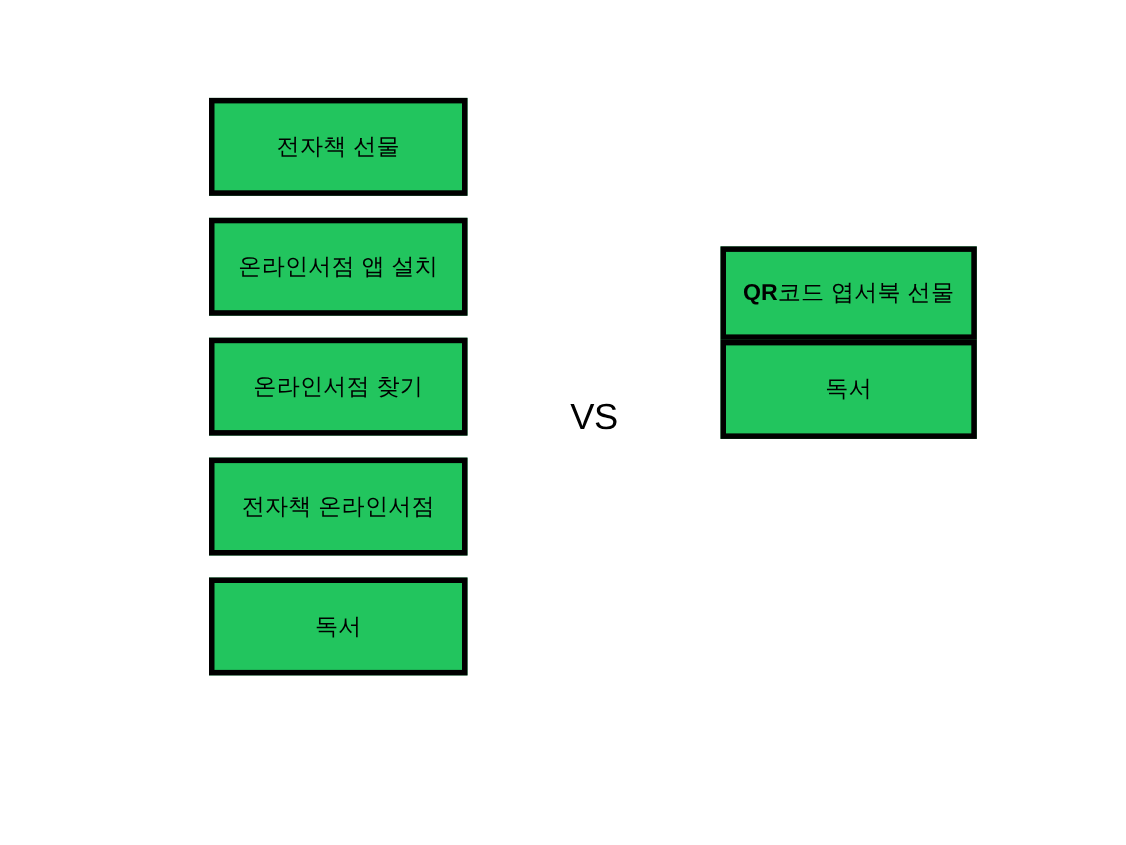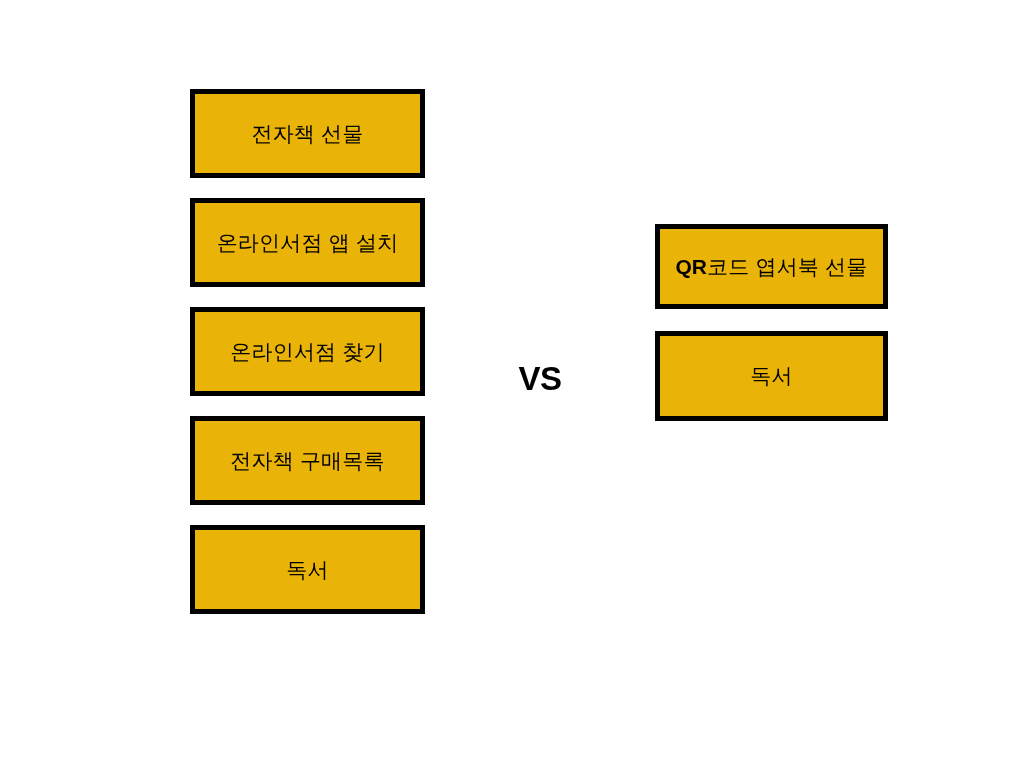--- a/index.html
+++ b/index.html
@@ -35,39 +35,38 @@
   #right-column {
     left: 655px;
     top: 224px;
     width: 233px;
   }
 
   .step-box {
     box-sizing: border-box;
     width: 100%;
     border: 5px solid #000000;
-    background: #eab308;
+    background: #22c55e;
     display: flex;
     align-items: center;
     justify-content: center;
     text-align: center;
   }
 
   #left-column .step-box {
     height: 89px;
     margin-bottom: 20px;
   }
 
   #left-column .step-box:last-child {
     margin-bottom: 0;
   }
 
   #right-column .step-box {
     height: 85px;
-    margin-bottom: 22px;
   }
 
   #right-column .step-box:last-child {
     height: 90px;
     margin-bottom: 0;
   }
 
   .step-label {
     font-size: 21px;
     font-weight: 400;
@@ -88,21 +87,21 @@
     top: 358px;
     width: 84px;
     height: 40px;
     display: flex;
     align-items: center;
     justify-content: center;
   }
 
   #vs-badge .vs-text {
     font-size: 33px;
-    font-weight: 700;
+    font-weight: 400;
     color: #000000;
     letter-spacing: -0.5px;
     line-height: 1;
     text-align: center;
   }
 </style>
 </head>
 <body>
 
 <div id="canvas">
@@ -123,21 +122,21 @@
 
 
     <div class="step-box">
       <span class="step-label">
         <span class="latin-prefix"></span><span>온라인서점 찾기</span>
       </span>
     </div>
 
     <div class="step-box">
       <span class="step-label">
-        <span class="latin-prefix"></span><span>전자책 구매목록</span>
+        <span class="latin-prefix"></span><span>전자책 온라인서점</span>
       </span>
     </div>
 
     <div class="step-box">
       <span class="step-label">
         <span class="latin-prefix"></span><span>독서</span>
       </span>
     </div>
 
   </div>

